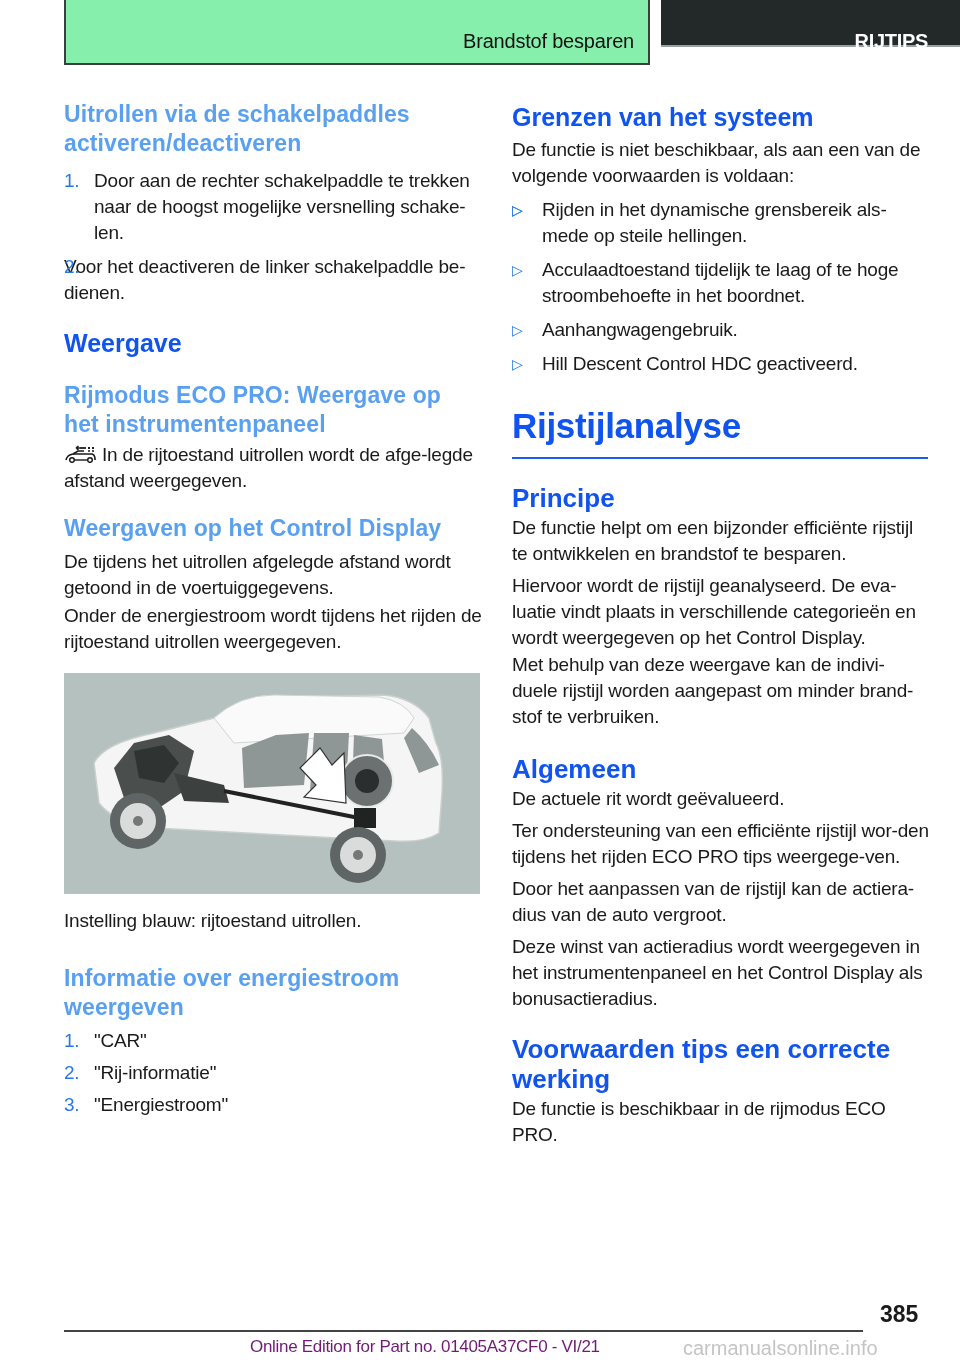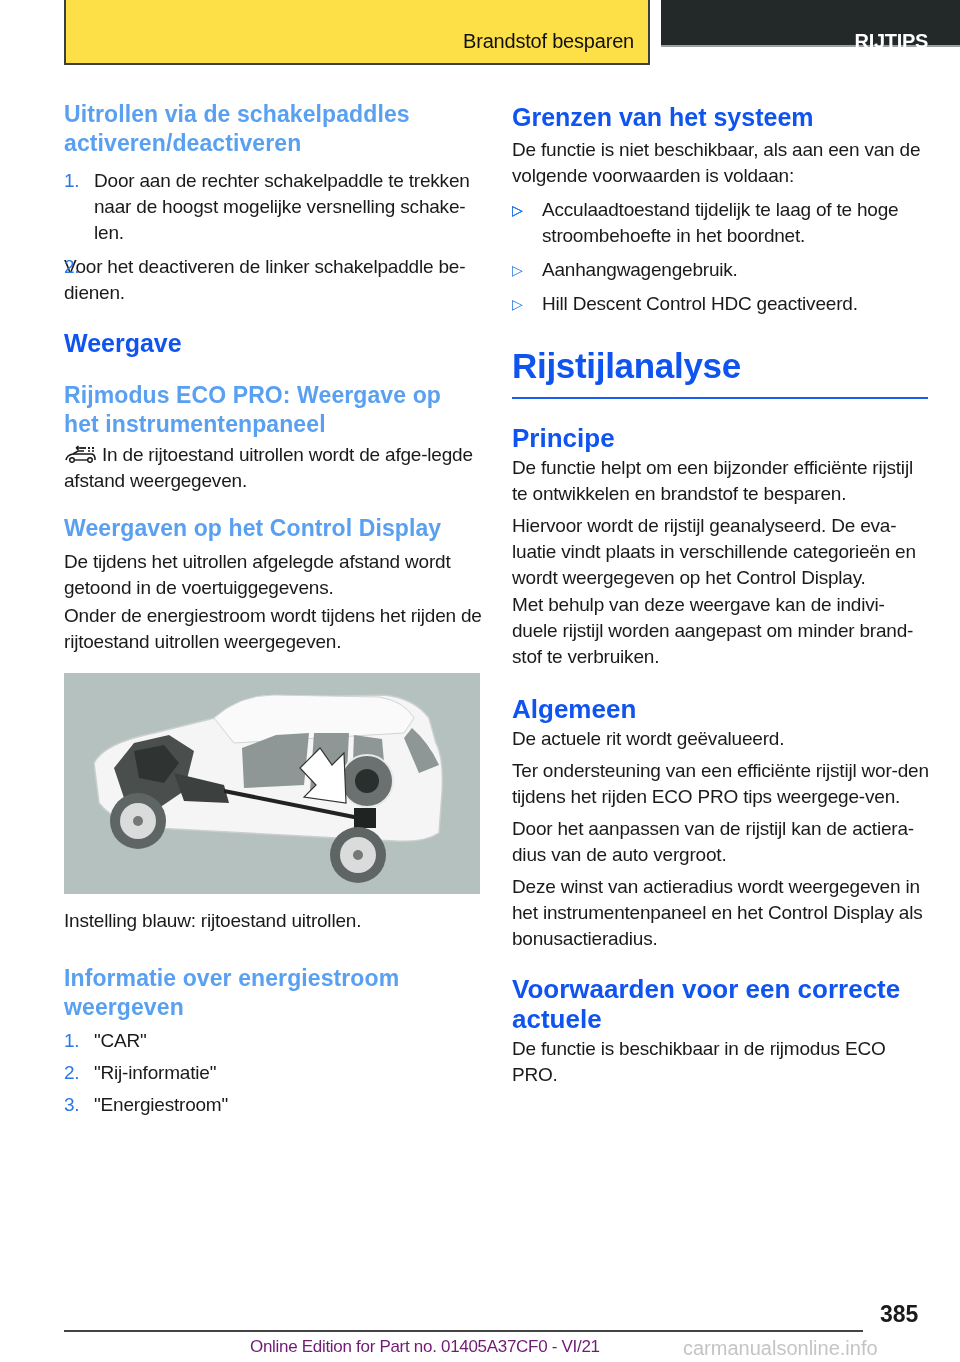--- a/index.html
+++ b/index.html
@@ -3,21 +3,21 @@
 <meta charset="utf-8">
 <style>
   * { box-sizing: border-box; margin: 0; padding: 0; }
   html, body { width: 960px; height: 1362px; background: #ffffff; overflow: hidden; }
   body { position: relative; font-family: "Liberation Sans", sans-serif; color: #1a1a1a; }
 
   
   .hdr-left {
     position: absolute; left: 64px; top: 0; width: 586px; height: 65px;
     border-left: 2px solid #3a3f40; border-right: 2px solid #3a3f40; border-bottom: 2px solid #3a3f40;
-    background: #fde047;
+    background: #86efac;
   }
   .hdr-left-label {
     position: absolute; right: 14px; top: 30px; font-size: 20px; color: #111;
     letter-spacing: -0.2px;
   }
   .hdr-right {
     position: absolute; left: 661px; top: 0; width: 299px; height: 47px;
     background: #232929; border-bottom: 2px solid #9aa0a0;
   }
   .hdr-right-label {
@@ -167,20 +167,21 @@
 <div class="col col-right" style="top:102px;">
   <h2 class="h-dark">Grenzen van het systeem</h2>
   <p class="txt" style="margin-top:4px;">De functie is niet beschikbaar, als aan een van de volgende voorwaarden is voldaan:</p>
 
   <ul class="tri" style="margin-top:8px;">
     <li>
       <span class="t">▷</span>
     </li>
     <li style="margin-top:8px;">
       <span class="t">▷</span>
+      <span>Rijden in het dynamische grensbereik als-mede op steile hellingen.</span>
     </li>
     <li style="margin-top:8px;">
       <span class="t">▷</span>
       <span>Acculaadtoestand tijdelijk te laag of te hoge stroombehoefte in het boordnet.</span>
     </li>
     <li style="margin-top:8px;">
       <span class="t">▷</span>
       <span>Aanhangwagengebruik.</span>
     </li>
     <li style="margin-top:8px;">
@@ -196,20 +197,20 @@
   <p class="txt" style="margin-top:2px;">De functie helpt om een bijzonder efficiënte rijstijl te ontwikkelen en brandstof te besparen.</p>
   <p class="txt" style="margin-top:6px;">Hiervoor wordt de rijstijl geanalyseerd. De eva-luatie vindt plaats in verschillende categorieën en wordt weergegeven op het Control Display.</p>
   <p class="txt" style="margin-top:1px;">Met behulp van deze weergave kan de indivi-duele rijstijl worden aangepast om minder brand-stof te verbruiken.</p>
 
   <h2 class="h-sub" style="margin-top:24px;">Algemeen</h2>
   <p class="txt" style="margin-top:2px;">De actuele rit wordt geëvalueerd.</p>
   <p class="txt" style="margin-top:6px;">Ter ondersteuning van een efficiënte rijstijl wor-den tijdens het rijden ECO PRO tips weergege-ven.</p>
   <p class="txt" style="margin-top:6px;">Door het aanpassen van de rijstijl kan de actiera-dius van de auto vergroot.</p>
   <p class="txt" style="margin-top:6px;">Deze winst van actieradius wordt weergegeven in het instrumentenpaneel en het Control Display als bonusactieradius.</p>
 
-  <h2 class="h-sub" style="margin-top:22px;">Voorwaarden voor een correcte actuele</h2>
+  <h2 class="h-sub" style="margin-top:22px;">Voorwaarden tips een correcte werking</h2>
   <p class="txt" style="margin-top:2px;">De functie is beschikbaar in de rijmodus ECO PRO.</p>
 </div>
 
 <div class="footer-num">385</div>
 <div class="footer-rule"></div>
 <div class="footer-text">Online Edition for Part no. 01405A37CF0 - VI/21</div>
 <div class="footer-wm">carmanualsonline.info</div>
 
 </body></html>

